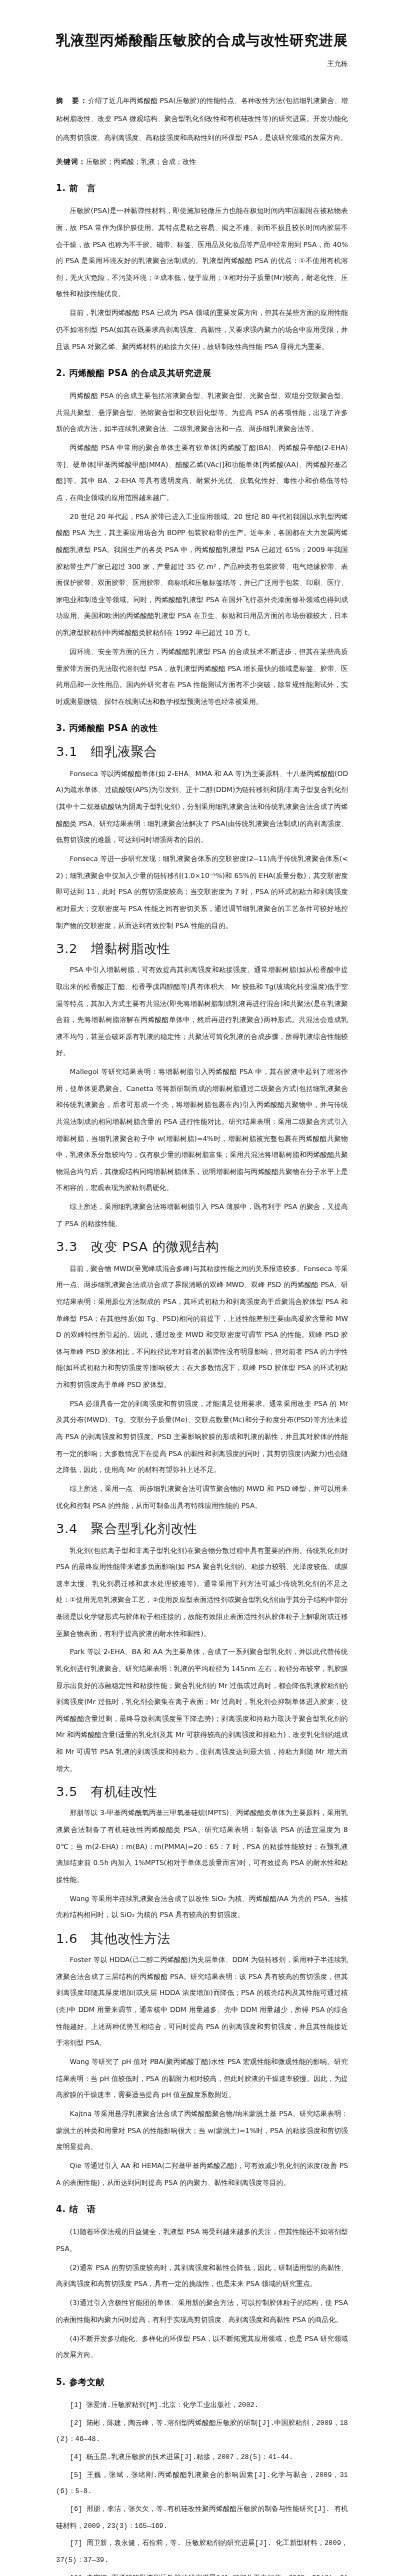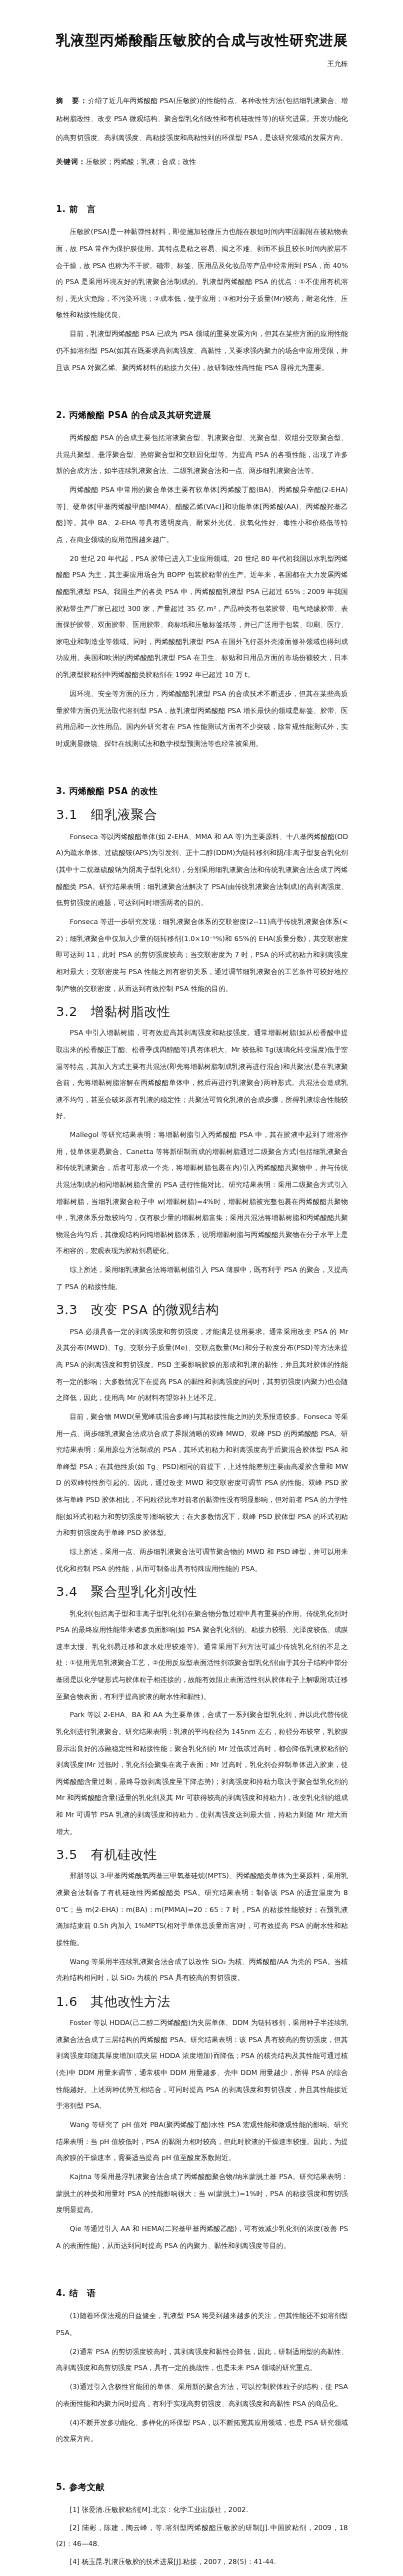--- a/index.html
+++ b/index.html
@@ -34,26 +34,26 @@
     line-height:16.6px;
     text-align:justify;
     margin:0 0 2.3px 0;
     word-break:break-all;
   }
   p.abstract{line-height:18.3px;margin-bottom:6.9px;text-indent:0;}
   p.abstract b{letter-spacing:1.1px;}
   p.keywords{margin-bottom:12.6px;}
   p.keywords b{letter-spacing:0.6px;}
   p.body{text-indent:2em;}
-  p.ref{text-indent:2em;margin-bottom:1.1px;}
+  p.ref{text-indent:2em;margin-bottom:1.1px;font-family:Liberation Mono, monospace;}
   h2.sec{
     font-size:8.6px;
     font-weight:bold;
     color:#111;
-    margin:34px 0 8px 0;
+    margin:13px 0 8px 0;
     letter-spacing:0.3px;
   }
   h3.sub{
     font-size:13px;
     font-weight:normal;
     margin:5.7px 0 4.6px 0;
     letter-spacing:0.3px;
   }
   .gap-before{margin-top:13.7px;}
 </style>
@@ -84,22 +84,22 @@
   <h3 class="sub">3.1　细乳液聚合</h3>
   <p class="body">Fonseca 等以丙烯酸酯单体(如 2-EHA、MMA 和 AA 等)为主要原料、十八基丙烯酸酯(ODA)为疏水单体、过硫酸铵(APS)为引发剂、正十二醇(DDM)为链转移剂和阴/非离子型复合乳化剂(其中十二烷基硫酸钠为阴离子型乳化剂)，分别采用细乳液聚合法和传统乳液聚合法合成了丙烯酸酯类 PSA。研究结果表明：细乳液聚合法解决了 PSA(由传统乳液聚合法制成)的高剥离强度、低剪切强度的难题，可达到同时增强两者的目的。</p>
   <p class="body">Fonseca 等进一步研究发现：细乳液聚合体系的交联密度(2--11)高于传统乳液聚合体系(&lt;2)；细乳液聚合中仅加入少量的链转移剂(1.0×10⁻⁵%)和 65%的 EHA(质量分数)，其交联密度即可达到 11，此时 PSA 的剪切强度较高；当交联密度为 7 时，PSA 的环式初粘力和剥离强度相对最大；交联密度与 PSA 性能之间有密切关系，通过调节细乳液聚合的工艺条件可较好地控制产物的交联密度，从而达到有效控制 PSA 性能的目的。</p>
 
   <h3 class="sub">3.2　增黏树脂改性</h3>
   <p class="body">PSA 中引入增黏树脂，可有效提高其剥离强度和粘接强度。通常增黏树脂(如从松香酸中提取出来的松香酸正丁酯、松香季戊四醇酯等)具有体积大、Mr 较低和 Tg(玻璃化转变温度)低于室温等特点，其加入方式主要有共混法(即先将增黏树脂制成乳液再进行混合)和共聚法(是在乳液聚合前，先将增黏树脂溶解在丙烯酸酯单体中，然后再进行乳液聚合)两种形式。共混法会造成乳液不均匀，甚至会破坏原有乳液的稳定性；共聚法可简化乳液的合成步骤，所得乳液综合性能较好。</p>
   <p class="body">Mallegol 等研究结果表明：将增黏树脂引入丙烯酸酯 PSA 中，其在胶液中起到了增溶作用，使单体更易聚合。Canetta 等将新研制而成的增黏树脂通过二级聚合方式(包括细乳液聚合和传统乳液聚合，后者可形成一个壳，将增黏树脂包裹在内)引入丙烯酸酯共聚物中，并与传统共混法制成的相同增黏树脂含量的 PSA 进行性能对比。研究结果表明：采用二级聚合方式引入增黏树脂，当细乳液聚合粒子中 w(增黏树脂)=4%时，增黏树脂被完整包裹在丙烯酸酯共聚物中，乳液体系分散较均匀，仅有极少量的增黏树脂富集；采用共混法将增黏树脂和丙烯酸酯共聚物混合均匀后，其微观结构同纯增黏树脂体系，说明增黏树脂与丙烯酸酯共聚物在分子水平上是不相容的，宏观表现为胶粘剂易硬化。</p>
   <p class="body">综上所述，采用细乳液聚合法将增黏树脂引入 PSA 薄膜中，既有利于 PSA 的聚合，又提高了 PSA 的粘接性能。</p>
 
   <h3 class="sub">3.3　改变 PSA 的微观结构</h3>
+  <p class="body">目前，聚合物 MWD(呈宽峰或混合多峰)与其粘接性能之间的关系报道较多。Fonseca 等采用一点、两步细乳液聚合法成功合成了界限清晰的双峰 MWD、双峰 PSD 的丙烯酸酯 PSA。研究结果表明：采用原位方法制成的 PSA，其环式初粘力和剥离强度高于后聚混合胶体型 PSA 和单峰型 PSA；在其他性质(如 Tg、PSD)相同的前提下，上述性能差别主要由高凝胶含量和 MWD 的双峰特性所引起的。因此，通过改变 MWD 和交联密度可调节 PSA 的性能。双峰 PSD 胶体与单峰 PSD 胶体相比，不同粒径比率对前者的黏弹性没有明显影响，但对前者 PSA 的力学性能(如环式初粘力和剪切强度等)影响较大；在大多数情况下，双峰 PSD 胶体型 PSA 的环式初粘力和剪切强度高于单峰 PSD 胶体型。</p>
   <p class="body">PSA 必须具备一定的剥离强度和剪切强度，才能满足使用要求。通常采用改变 PSA 的 Mr 及其分布(MWD)、Tg、交联分子质量(Me)、交联点数量(Mc)和分子粒度分布(PSD)等方法来提高 PSA 的剥离强度和剪切强度。PSD 主要影响胶膜的形成和乳液的黏性，并且其对胶体的性能有一定的影响；大多数情况下在提高 PSA 的黏性和剥离强度的同时，其剪切强度(内聚力)也会随之降低，因此，使用高 Mr 的材料有望弥补上述不足。</p>
-  <p class="body">目前，聚合物 MWD(呈宽峰或混合多峰)与其粘接性能之间的关系报道较多。Fonseca 等采用一点、两步细乳液聚合法成功合成了界限清晰的双峰 MWD、双峰 PSD 的丙烯酸酯 PSA。研究结果表明：采用原位方法制成的 PSA，其环式初粘力和剥离强度高于后聚混合胶体型 PSA 和单峰型 PSA；在其他性质(如 Tg、PSD)相同的前提下，上述性能差别主要由高凝胶含量和 MWD 的双峰特性所引起的。因此，通过改变 MWD 和交联密度可调节 PSA 的性能。双峰 PSD 胶体与单峰 PSD 胶体相比，不同粒径比率对前者的黏弹性没有明显影响，但对前者 PSA 的力学性能(如环式初粘力和剪切强度等)影响较大；在大多数情况下，双峰 PSD 胶体型 PSA 的环式初粘力和剪切强度高于单峰 PSD 胶体型。</p>
   <p class="body">综上所述，采用一点、两步细乳液聚合法可调节聚合物的 MWD 和 PSD 峰型，并可以用来优化和控制 PSA 的性能，从而可制备出具有特殊应用性能的 PSA。</p>
 
   <h3 class="sub">3.4　聚合型乳化剂改性</h3>
   <p class="body gap-before">乳化剂(包括离子型和非离子型乳化剂)在聚合物分散过程中具有重要的作用。传统乳化剂对 PSA 的最终应用性能带来诸多负面影响(如 PSA 聚合乳化剂的、粘接力较弱、光泽度较低、成膜速率太慢、乳化剂易迁移和废水处理较难等)。通常采用下列方法可减少传统乳化剂的不足之处：①使用无皂乳液聚合工艺，②使用反应型表面活性剂或聚合型乳化剂(由于其分子结构中部分基团是以化学键形式与胶体粒子相连接的，故能有效阻止表面活性剂从胶体粒子上解吸附或迁移至聚合物表面，有利于提高胶液的耐水性和黏性)。</p>
   <p class="body">Park 等以 2-EHA、BA 和 AA 为主要单体，合成了一系列聚合型乳化剂，并以此代替传统乳化剂进行乳液聚合。研究结果表明：乳液的平均粒径为 145nm 左右，粒径分布较窄，乳胶膜显示出良好的冻融稳定性和粘接性能；聚合乳化剂的 Mr 过低或过高时，都会降低乳液胶粘剂的剥离强度(Mr 过低时，乳化剂会聚集在离子表面；Mr 过高时，乳化剂会抑制单体进入胶束，使丙烯酸酯含量过剩，最终导致剥离强度呈下降态势)；剥离强度和持粘力取决于聚合型乳化剂的 Mr 和丙烯酸酯含量(适量的乳化剂及其 Mr 可获得较高的剥离强度和持粘力)，改变乳化剂的组成和 Mr 可调节 PSA 乳液的剥离强度和持粘力，使剥离强度达到最大值，持粘力则随 Mr 增大而增大。</p>
 
   <h3 class="sub">3.5　有机硅改性</h3>
   <p class="body">邢朋等以 3-甲基丙烯酰氧丙基三甲氧基硅烷(MPTS)、丙烯酸酯类单体为主要原料，采用乳液聚合法制备了有机硅改性丙烯酸酯类 PSA。研究结果表明：制备该 PSA 的适宜温度为 80℃；当 m(2-EHA)：m(BA)：m(PMMA)=20：65：7 时，PSA 的粘接性能较好；在预乳液滴加结束前 0.5h 内加入 1%MPTS(相对于单体总质量而言)时，可有效提高 PSA 的耐水性和粘接性能。</p>
   <p class="body">Wang 等采用半连续乳液聚合法合成了以改性 SiO₂ 为核、丙烯酸酯/AA 为壳的 PSA。当核壳粒结构相同时，以 SiO₂ 为核的 PSA 具有较高的剪切强度。</p>
 

